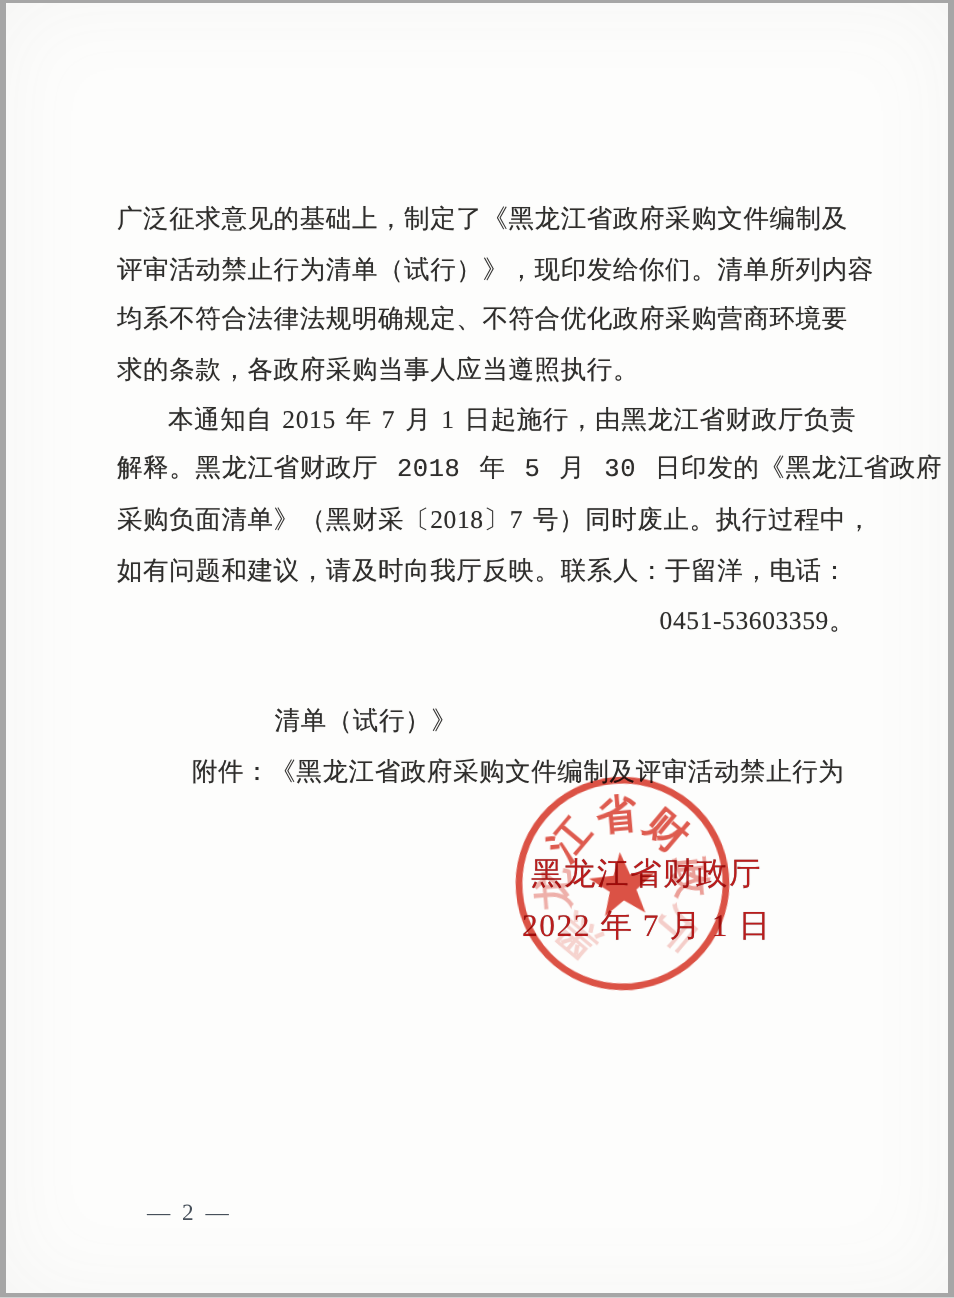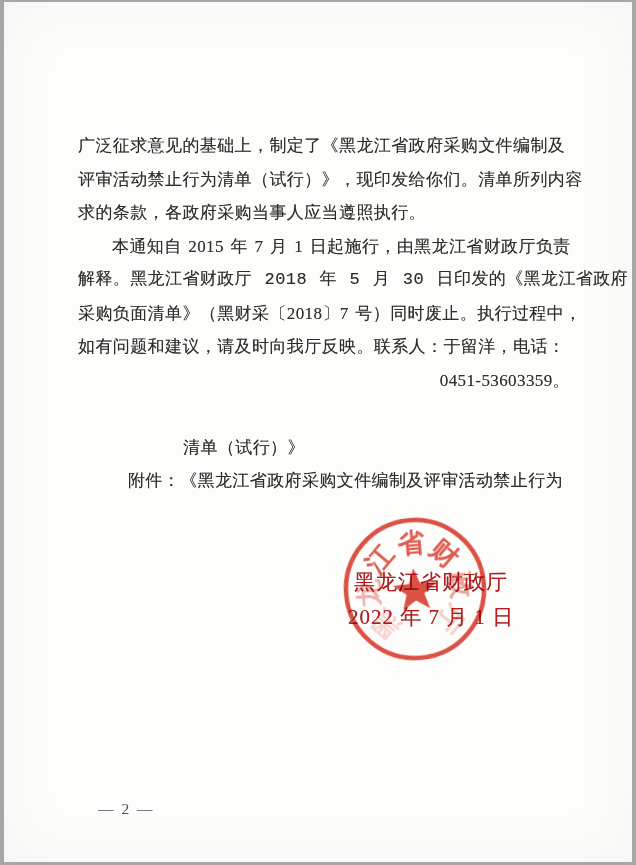--- a/index.html
+++ b/index.html
@@ -66,20 +66,21 @@
 </style>
 </head>
 <body>
 
 <div class="scan">
   <div class="page">
 
     <div class="body-text">
         <div class="text-line" style="padding-left: 0em;">广泛征求意见的基础上，制定了《黑龙江省政府采购文件编制及</div>
         <div class="text-line" style="padding-left: 0em;">评审活动禁止行为清单（试行）》，现印发给你们。清单所列内容</div>
+        <div class="text-line" style="padding-left: 0em;">均系不符合法律法规明确规定、不符合优化政府采购营商环境要</div>
         <div class="text-line" style="padding-left: 0em;">求的条款，各政府采购当事人应当遵照执行。</div>
         <div class="text-line" style="padding-left: 2em;">本通知自 2015 年 7 月 1 日起施行，由黑龙江省财政厅负责</div>
         <div class="text-line" style="padding-left: 0em; font-family: Liberation Mono, monospace;">解释。黑龙江省财政厅 2018 年 5 月 30 日印发的《黑龙江省政府</div>
         <div class="text-line" style="padding-left: 0em;">采购负面清单》（黑财采〔2018〕7 号）同时废止。执行过程中，</div>
         <div class="text-line" style="padding-left: 0em;">如有问题和建议，请及时向我厅反映。联系人：于留洋，电话：</div>
         <div class="text-line" style="padding-left: 0em; text-align: right;">0451-53603359。</div>
         <div class="text-line" style="padding-left: 0em;">&nbsp;</div>
         <div class="text-line" style="padding-left: 6.18em;">清单（试行）》</div>
         <div class="text-line" style="padding-left: 2.94em;">附件：《黑龙江省政府采购文件编制及评审活动禁止行为</div>
       </div>

